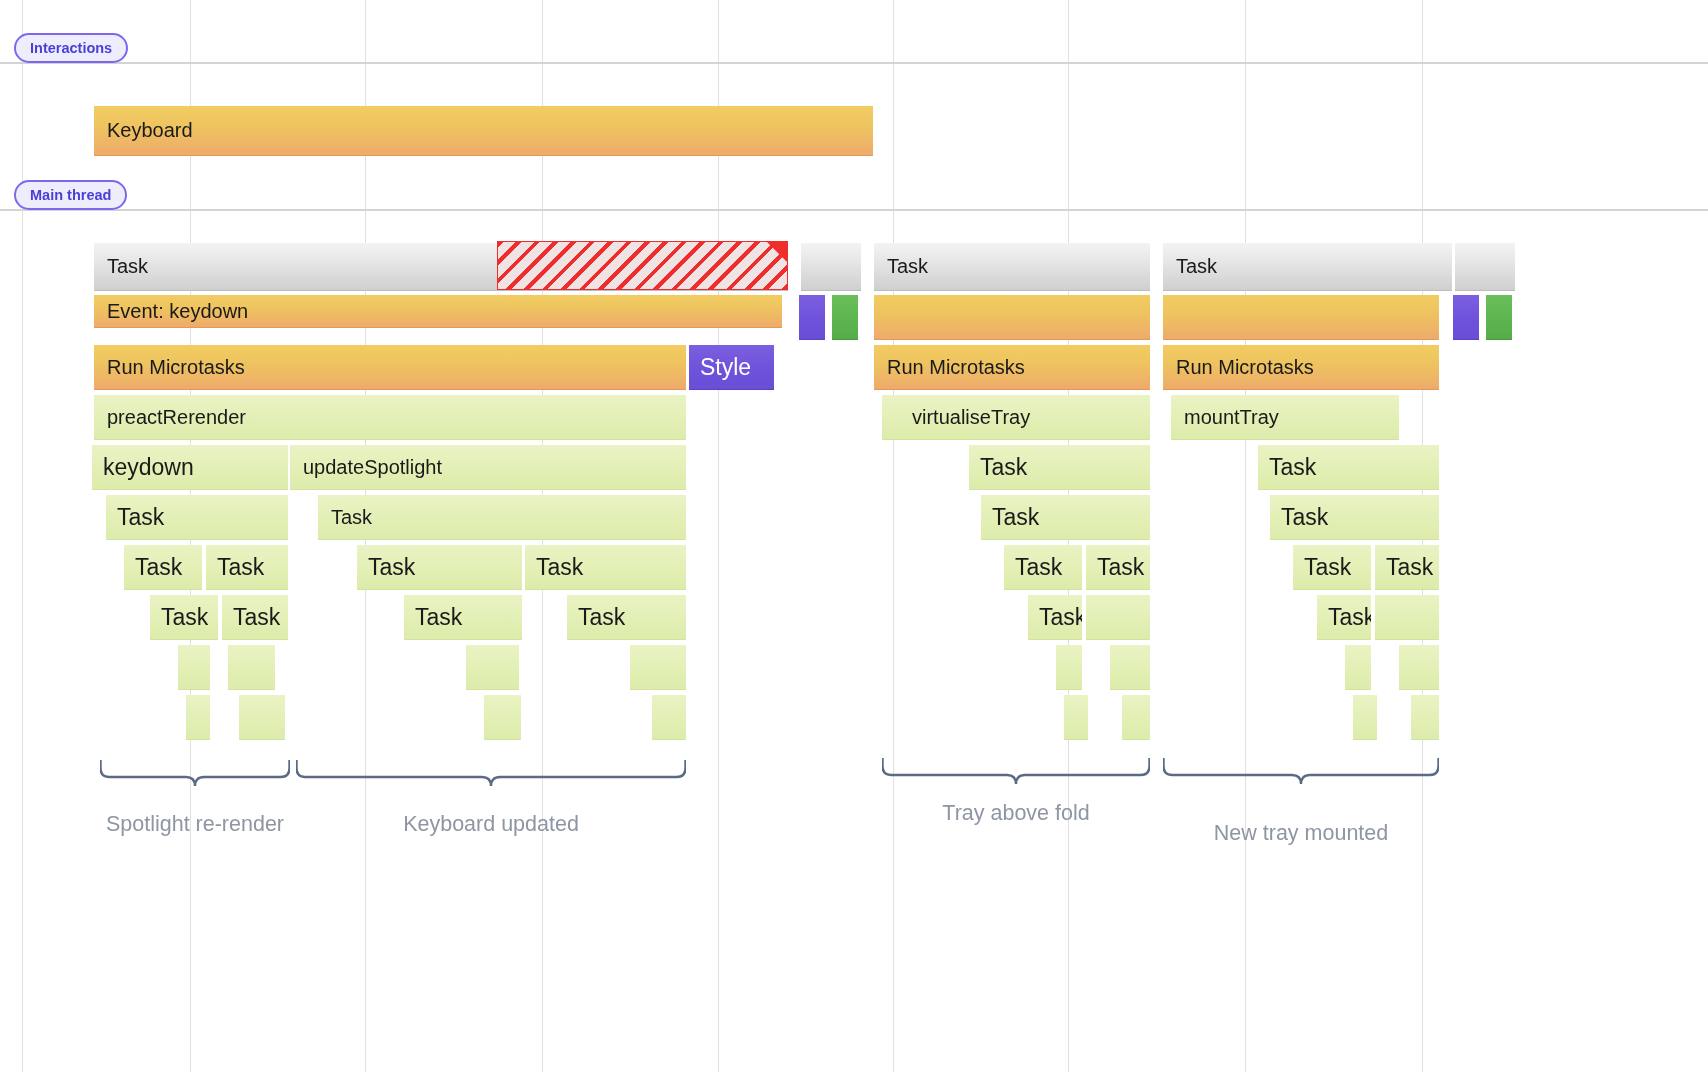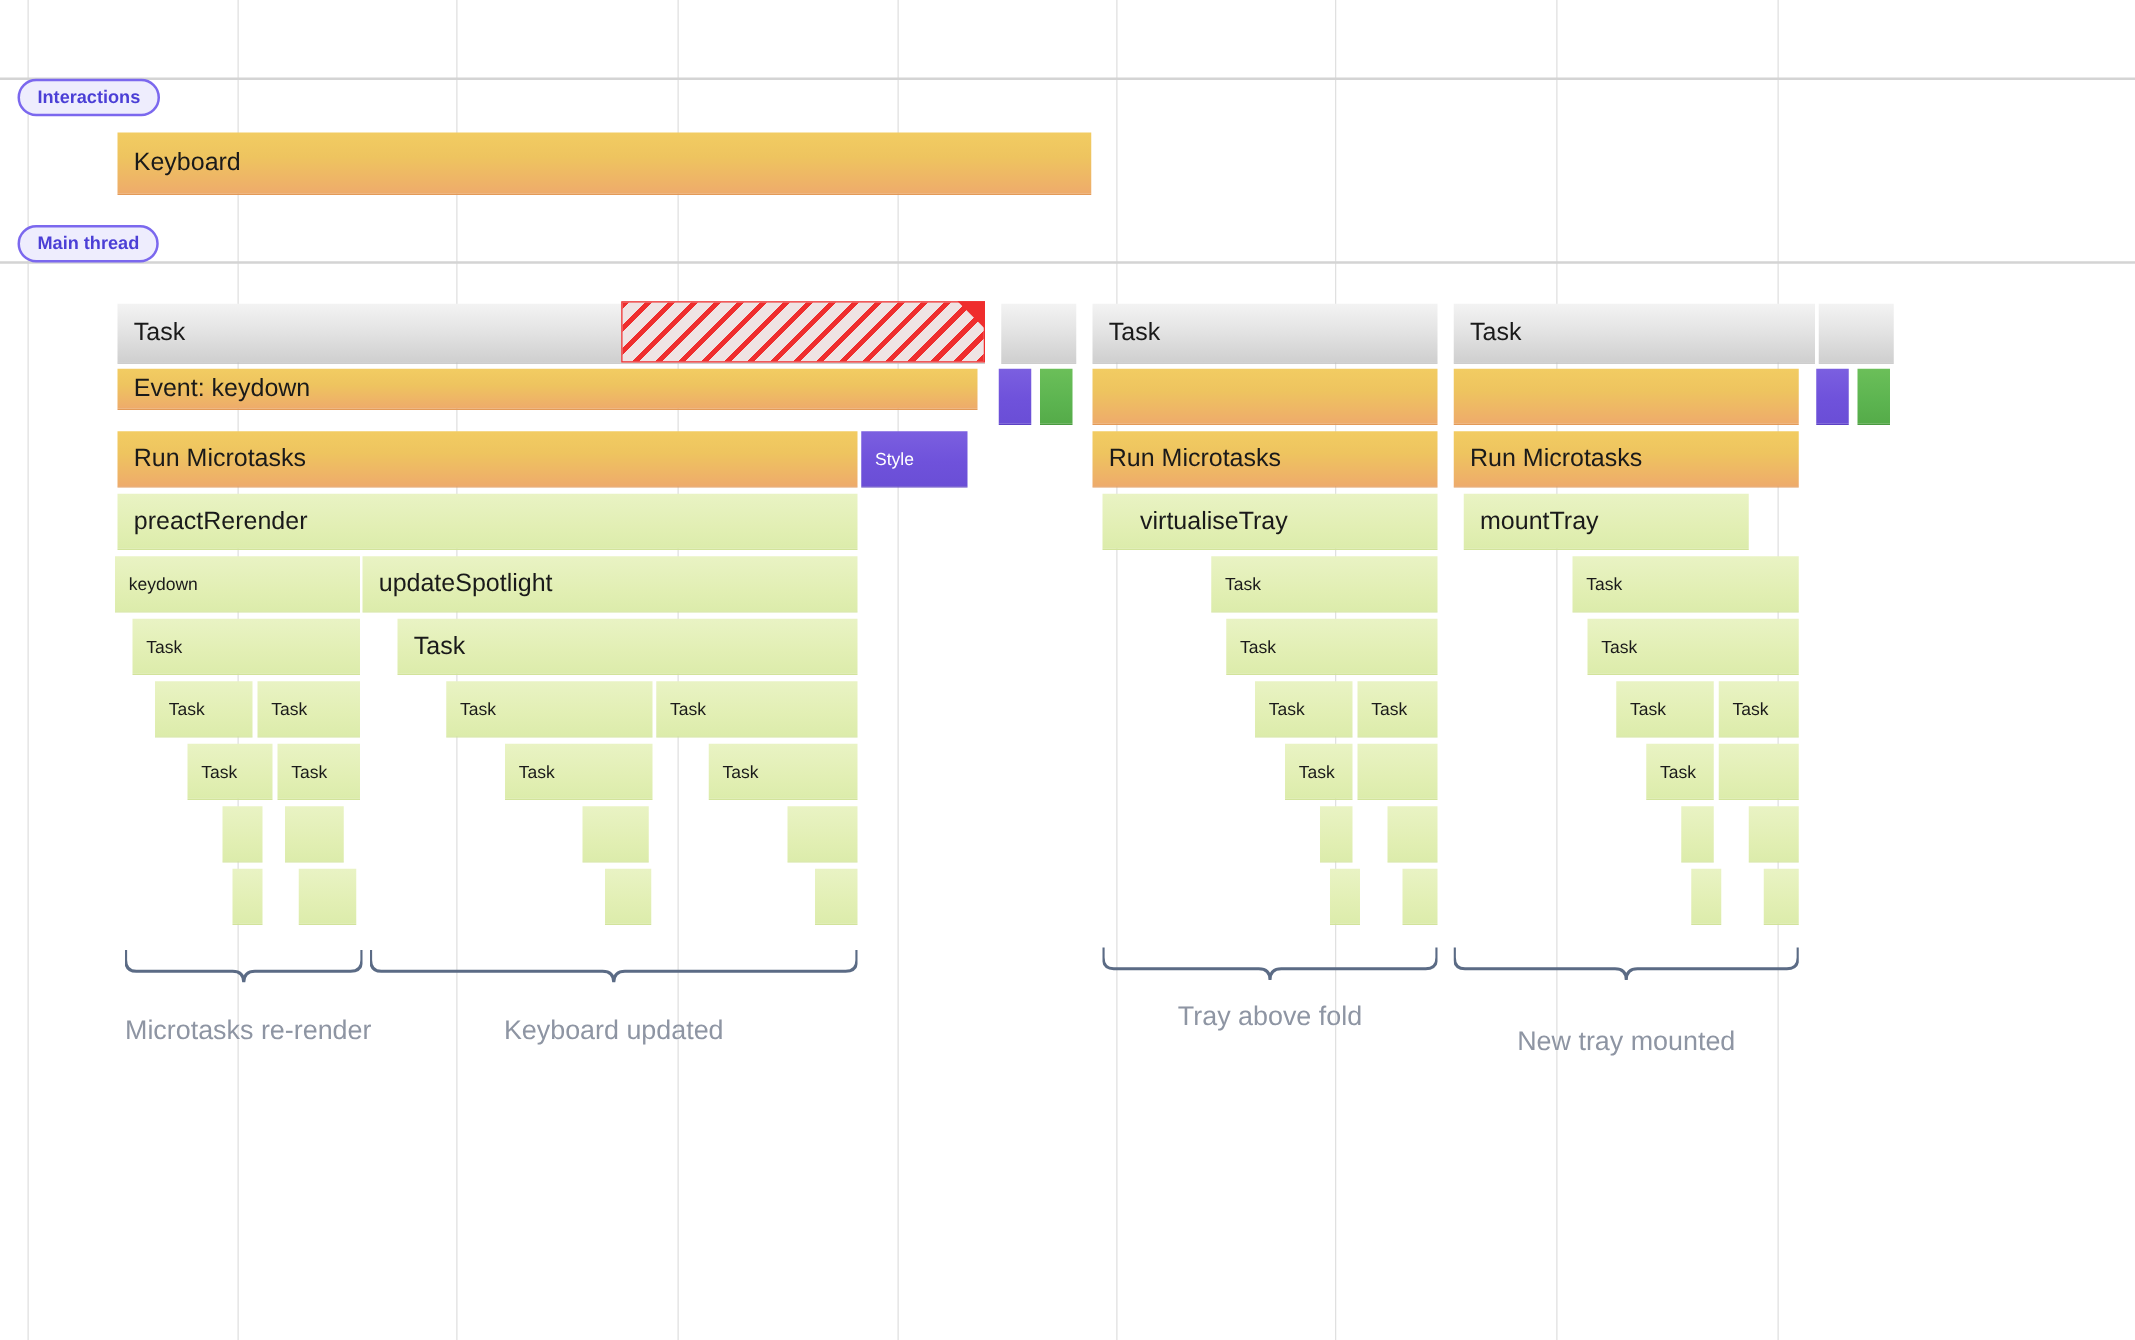--- a/index.html
+++ b/index.html
@@ -39,21 +39,21 @@
   
   .blk{
     position:absolute;
     box-sizing:border-box;
     display:flex;align-items:center;
     overflow:hidden;white-space:nowrap;
     font-size:20px;
     color:#1a1a1a;
     padding-left:13px;
   }
-  .blk.sm{font-size:14px;padding-left:11px;}
+  .blk.sm{font-size:23px;padding-left:11px;}
 
   
   .blk.task{
     background:linear-gradient(180deg,#f3f3f3 0%,#e4e4e4 45%,#cfcfcf 100%);
     border-bottom:1px solid #bdbdbd;
   }
   
   .blk.orange{
     background:linear-gradient(180deg,#f2cc62 0%,#eec45f 40%,#eeab6b 100%);
     border-bottom:1px solid #e39a58;
@@ -118,21 +118,21 @@
       <div class="gridline" style="left: 718px;"></div>
       <div class="gridline" style="left: 893px;"></div>
       <div class="gridline" style="left: 1068px;"></div>
       <div class="gridline" style="left: 1245px;"></div>
       <div class="gridline" style="left: 1422px;"></div>
     </div>
 
   <div class="track-sep" id="sep-interactions" style="top:62px;"></div>
   <div class="track-sep" id="sep-main" style="top:209px;"></div>
 
-  <div class="track-pill" style="left:14px;top:33px;margin-top:30px;">
+  <div class="track-pill" style="left:14px;top:33px;">
     <span>Interactions</span>
   </div>
   <div class="track-pill" style="left:14px;top:180px;">
     <span>Main thread</span>
   </div>
 
   <div id="blocks">
       <div class="blk orange" style="left: 94px; top: 106px; width: 779px; height: 50px;">
         <span>Keyboard</span>
       </div>
@@ -267,21 +267,21 @@
       <div class="hatch" style="left: 497px; top: 241px; width: 291px; height: 49px;"></div>
       <div class="hatch-corner" style="left: 766px; top: 241px; border-width: 0px 22px 22px 0px; border-color: transparent rgb(239, 45, 45) transparent transparent;"></div>
     </div>
 
   <div id="annotations">
       <div class="bracket" style="left: 100px; top: 760px;">
         <svg width="190" height="26">
           <path d="M0.5,0 L0.5,8 Q0.5,17 9,17 L86,17 Q95,17 95,26 Q95,17 104,17 L180.5,17 Q189.5,17 189.5,8 L189.5,0" fill="none" stroke="#5b6b85" stroke-width="2.4" stroke-linecap="round"></path>
         </svg>
       </div>
-      <div class="ann-label" style="left: 100px; top: 812px; width: 190px;">Microtasks re-render</div>
+      <div class="ann-label" style="left: 100px; top: 812px; width: 190px;">Spotlight re-render</div>
       <div class="bracket" style="left: 296px; top: 760px;">
         <svg width="390" height="26">
           <path d="M0.5,0 L0.5,8 Q0.5,17 9,17 L186,17 Q195,17 195,26 Q195,17 204,17 L380.5,17 Q389.5,17 389.5,8 L389.5,0" fill="none" stroke="#5b6b85" stroke-width="2.4" stroke-linecap="round"></path>
         </svg>
       </div>
       <div class="ann-label" style="left: 296px; top: 812px; width: 390px;">Keyboard updated</div>
       <div class="bracket" style="left: 882px; top: 758px;">
         <svg width="268" height="26">
           <path d="M0.5,0 L0.5,8 Q0.5,17 9,17 L125,17 Q134,17 134,26 Q134,17 143,17 L258.5,17 Q267.5,17 267.5,8 L267.5,0" fill="none" stroke="#5b6b85" stroke-width="2.4" stroke-linecap="round"></path>
         </svg>

